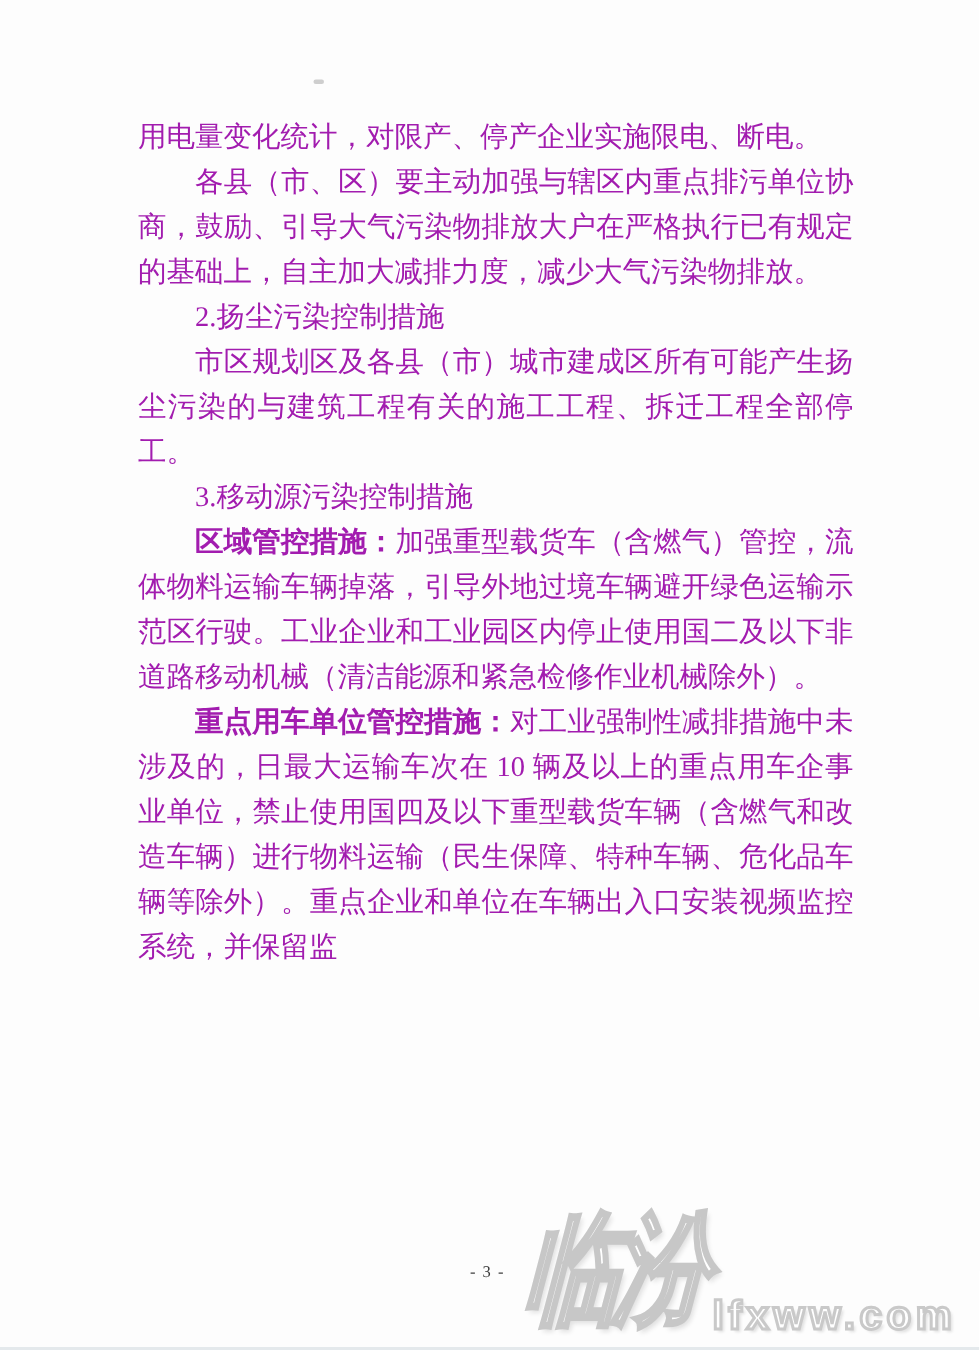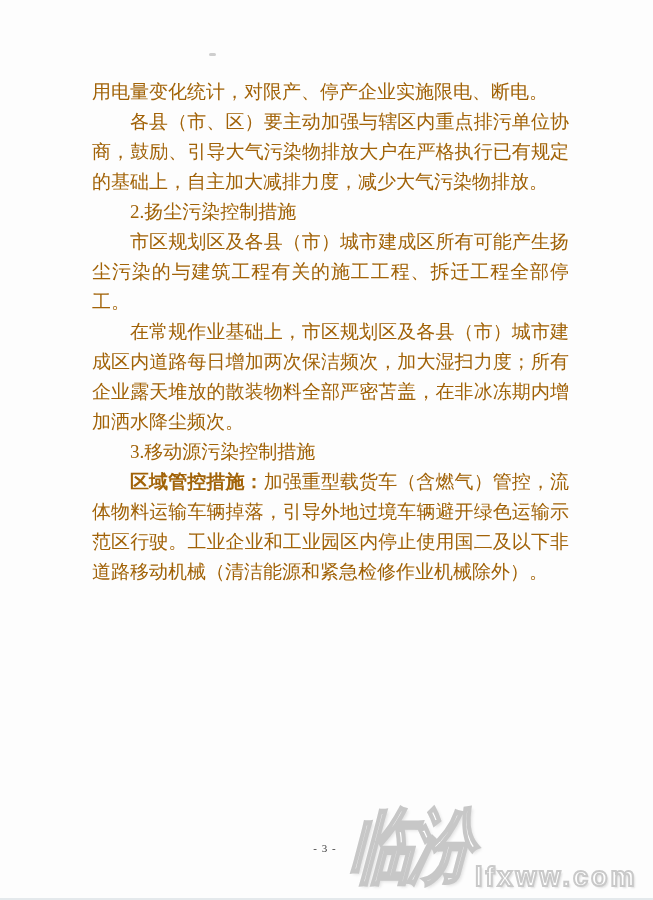--- a/index.html
+++ b/index.html
@@ -26,21 +26,21 @@
     border-radius: 2px;
     opacity: 0.65;
   }
   .body-text {
     position: absolute;
     left: 92px;
     top: 77px;
     width: 477px;
     font-size: 19px;
     line-height: 30px;
-    color: #a16207;
+    color: #a21caf;
     text-align: justify;
     text-justify: inter-ideograph;
   }
   .para {
     margin: 0;
     text-indent: 2em;
   }
   .para.no-indent {
     text-indent: 0;
   }
@@ -121,23 +121,23 @@
 
 <div class="page">
 
   <div class="scan-speck"></div>
 
   <div class="body-text">
     <p class="para no-indent">用电量变化统计，对限产、停产企业实施限电、断电。</p>
     <p class="para">各县（市、区）要主动加强与辖区内重点排污单位协商，鼓励、引导大气污染物排放大户在严格执行已有规定的基础上，自主加大减排力度，减少大气污染物排放。</p>
     <p class="para heading">2.扬尘污染控制措施</p>
     <p class="para">市区规划区及各县（市）城市建成区所有可能产生扬尘污染的与建筑工程有关的施工工程、拆迁工程全部停工。</p>
-    <p class="para">在常规作业基础上，市区规划区及各县（市）城市建成区内道路每日增加两次保洁频次，加大湿扫力度；所有企业露天堆放的散装物料全部严密苫盖，在非冰冻期内增加洒水降尘频次。</p>
     <p class="para heading">3.移动源污染控制措施</p>
     <p class="para"><span class="lead">区域管控措施：</span><span>加强重型载货车（含燃气）管控，流体物料运输车辆掉落，引导外地过境车辆避开绿色运输示范区行驶。工业企业和工业园区内停止使用国二及以下非道路移动机械（清洁能源和紧急检修作业机械除外）。</span></p>
+    <p class="para"><span class="lead">重点用车单位管控措施：</span><span>对工业强制性减排措施中未涉及的，日最大运输车次在 10 辆及以上的重点用车企事业单位，禁止使用国四及以下重型载货车辆（含燃气和改造车辆）进行物料运输（民生保障、特种车辆、危化品车辆等除外）。重点企业和单位在车辆出入口安装视频监控系统，并保留监</span></p>
   </div>
 
   <div class="page-number">- 3 -</div>
 
   <div class="watermark">
     <span class="wm-script">临汾</span>
     <span class="wm-url">lfxww.com</span>
   </div>
 
   <div class="bottom-edge"></div>

